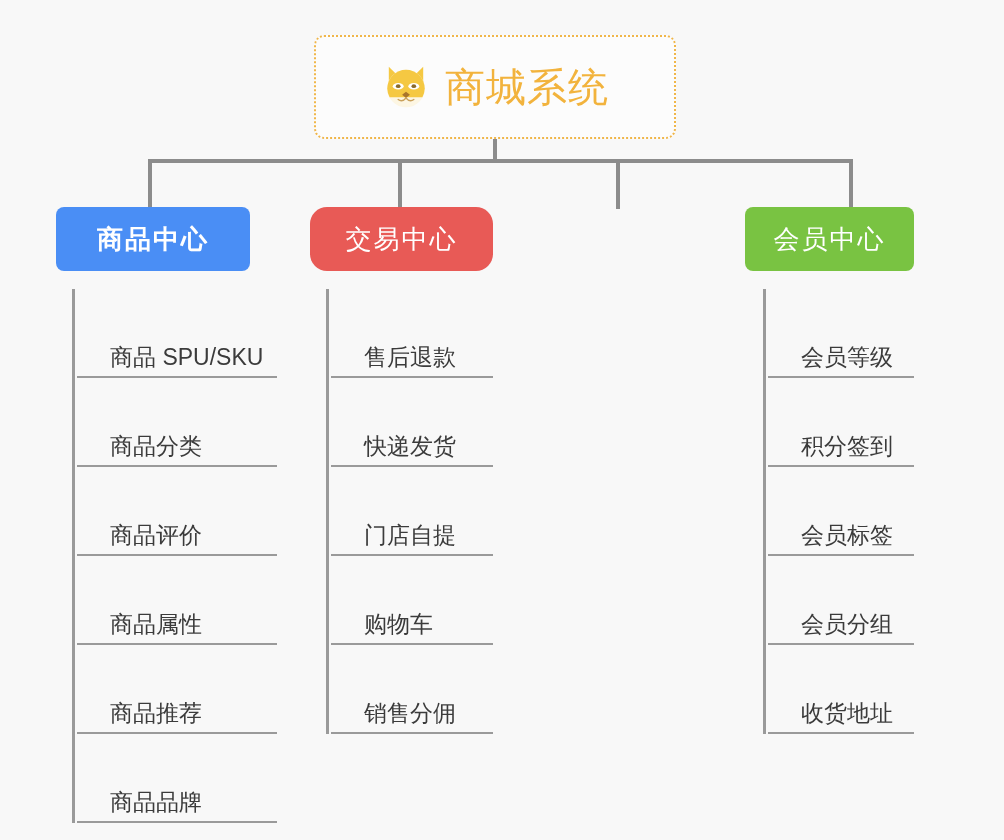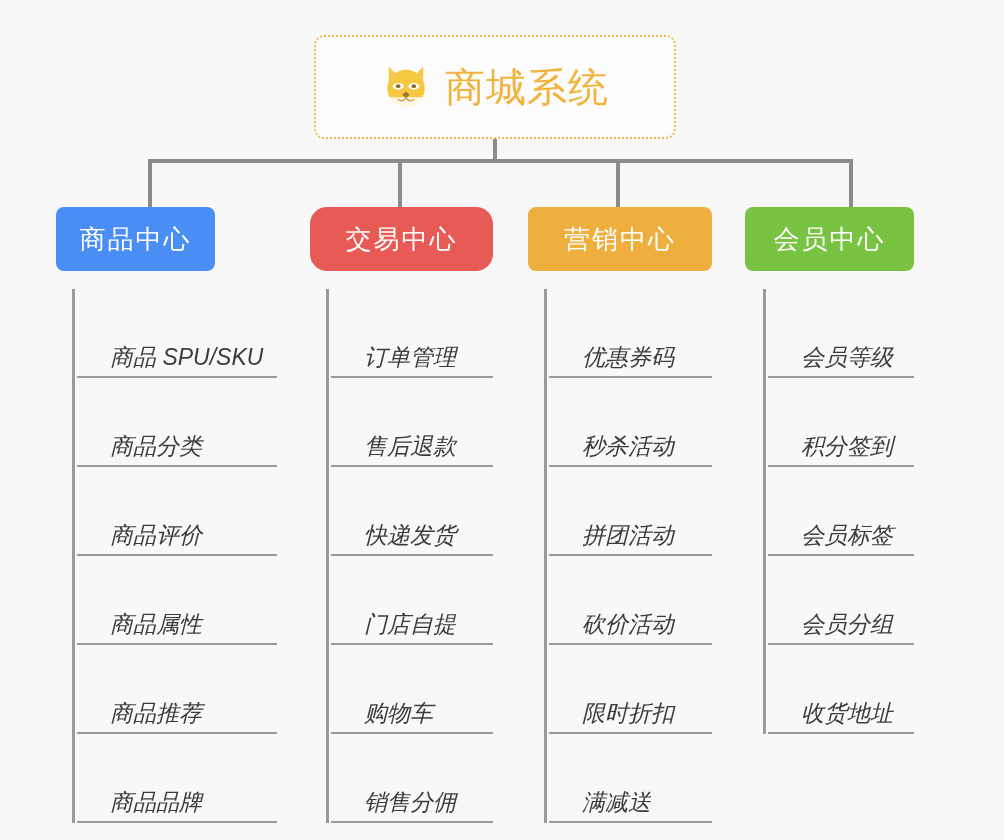--- a/index.html
+++ b/index.html
@@ -99,21 +99,21 @@
     height: 64px;
     border-radius: 8px;
     display: flex;
     align-items: center;
     justify-content: center;
     color: #ffffff;
     font-size: 26px;
     letter-spacing: 2px;
     box-sizing: border-box;
   }
-  .col-0 .cat-box { width: 159px; }
+  .col-0 .cat-box { width: 194px; font-weight: bold; }
   .col-1 .cat-box { width: 183px; border-radius: 17px; }
   .col-2 .cat-box { width: 184px; }
   .col-3 .cat-box { width: 169px; }
 
   
   .children {
     position: relative;
     margin-top: 18px;
     padding-left: 2px;
     border-left: 3px solid #9a9a9a;
@@ -129,21 +129,20 @@
     align-items: flex-end;
     border-bottom: 2px solid #9a9a9a;
     box-sizing: border-box;
   }
   .leaf-label {
     font-size: 23px;
     color: #3b3b3b;
     padding: 0 14px 6px 33px;
     white-space: nowrap;
     line-height: 1.1;
-    font-style: italic;
   }
 </style>
 </head>
 <body style="background: rgb(248, 248, 248);">
 
 <div id="root-node" style="border-color: rgb(240, 182, 74);">
   <div id="root-inner">
     <svg class="root-emoji" viewBox="0 0 64 64" aria-hidden="true">
       <path d="M10 6 L10 26 L22 18 Z" fill="#f5c842"></path>
       <path d="M54 6 L54 26 L42 18 Z" fill="#f5c842"></path>
@@ -195,65 +194,37 @@
         </div>
     </div>
   </div>
 
   <div class="column col-1">
     <div class="cat-box" style="background: rgb(232, 90, 86);">
       <span>交易中心</span>
     </div>
     <div class="children">
       <div class="leaf">
-          <span class="leaf-label">订单管理</span>
-        </div>
-      <div class="leaf">
           <span class="leaf-label">售后退款</span>
         </div>
       <div class="leaf">
           <span class="leaf-label">快递发货</span>
         </div>
       <div class="leaf">
           <span class="leaf-label">门店自提</span>
         </div>
       <div class="leaf">
           <span class="leaf-label">购物车</span>
         </div>
       <div class="leaf">
           <span class="leaf-label">销售分佣</span>
         </div>
     </div>
   </div>
 
-  <div class="column col-2">
-    <div class="cat-box" style="background: rgb(238, 175, 62);">
-      <span>营销中心</span>
-    </div>
-    <div class="children">
-      <div class="leaf">
-          <span class="leaf-label">优惠券码</span>
-        </div>
-      <div class="leaf">
-          <span class="leaf-label">秒杀活动</span>
-        </div>
-      <div class="leaf">
-          <span class="leaf-label">拼团活动</span>
-        </div>
-      <div class="leaf">
-          <span class="leaf-label">砍价活动</span>
-        </div>
-      <div class="leaf">
-          <span class="leaf-label">限时折扣</span>
-        </div>
-      <div class="leaf">
-          <span class="leaf-label">满减送</span>
-        </div>
-    </div>
-  </div>
 
   <div class="column col-3">
     <div class="cat-box" style="background: rgb(121, 195, 66);">
       <span>会员中心</span>
     </div>
     <div class="children">
       <div class="leaf">
           <span class="leaf-label">会员等级</span>
         </div>
       <div class="leaf">

